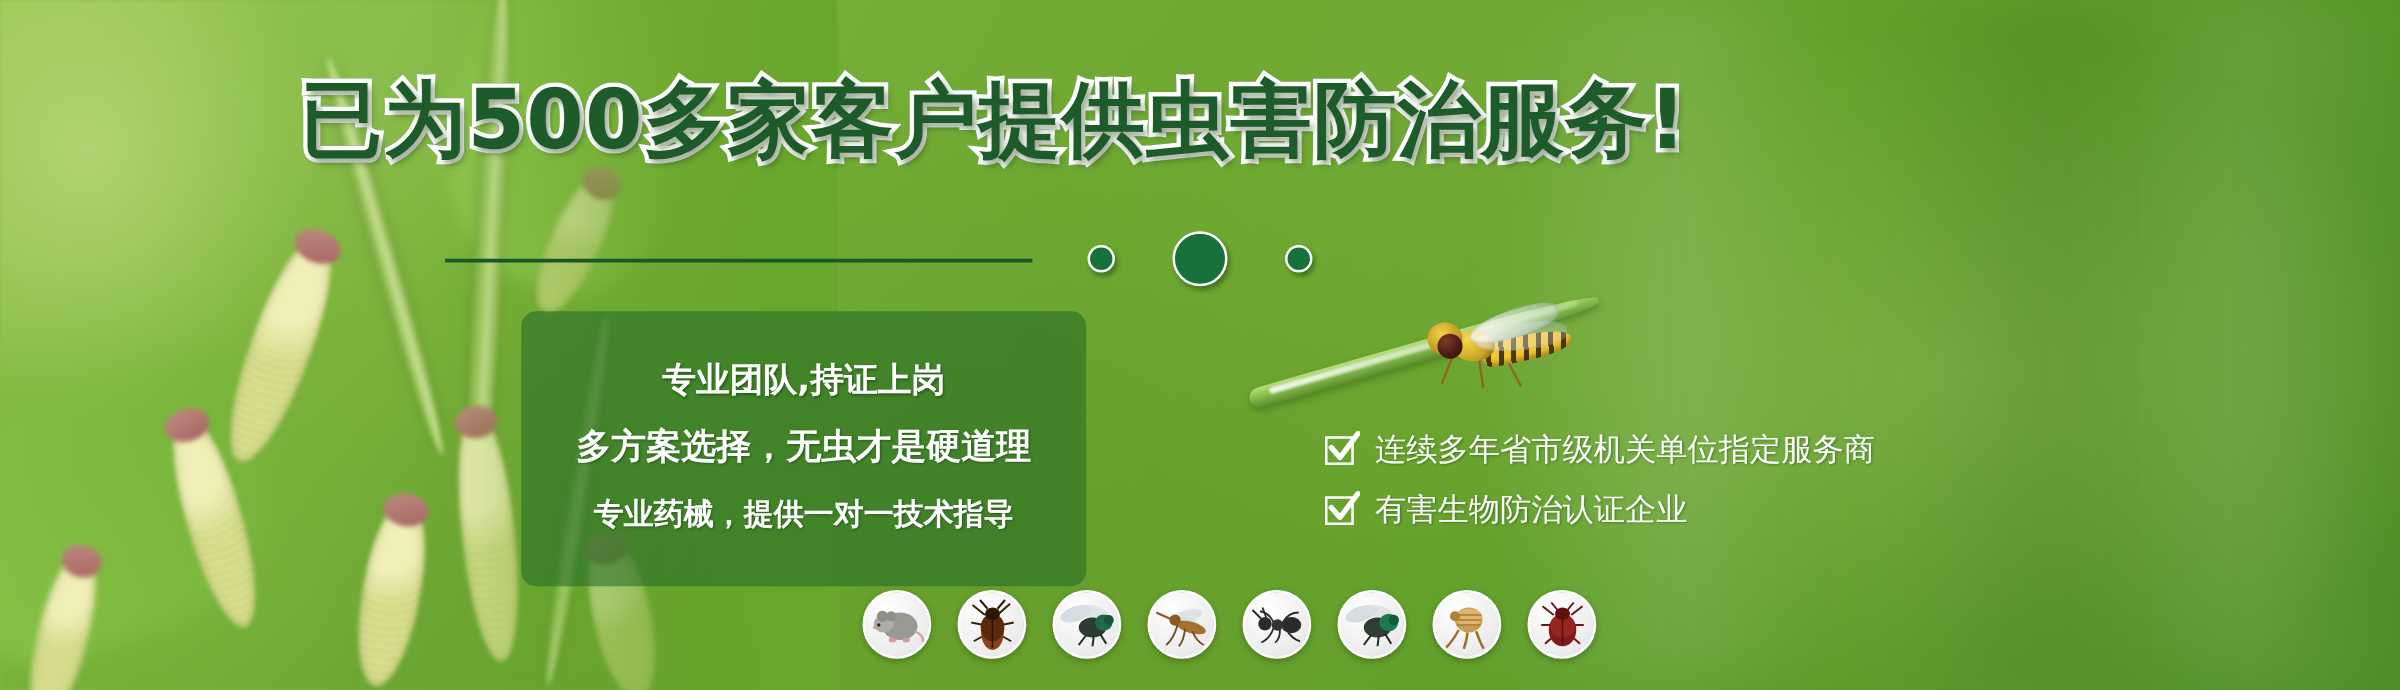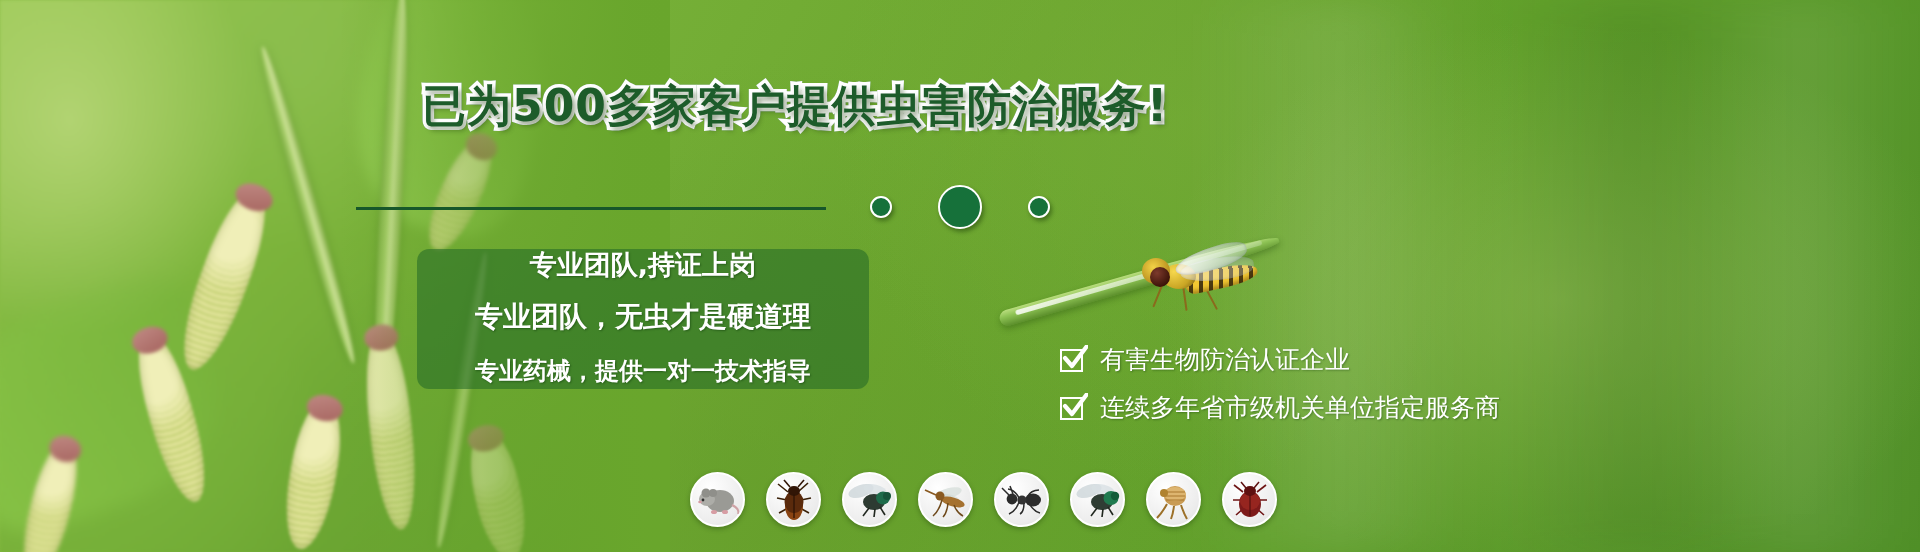--- a/index.html
+++ b/index.html
@@ -86,23 +86,23 @@
     transform:rotate(12deg); filter:blur(7px); border-radius:40% 50% 30% 50%;
   }
   
   .photo-fade {
     position:absolute; left:340px; top:0; width:330px; height:552px;
     background:linear-gradient(90deg, rgba(105,166,44,0) 0%, rgba(105,166,44,.55) 45%, rgba(105,166,44,.97) 88%, #69a62c 100%);
   }
 
   
   #headline {
-    position:absolute; left:300px; top:66px; width:990px; height:80px;
+    position:absolute; left:300px; top:56px; width:990px; height:80px;
     display:flex; align-items:center; justify-content:center;
-    font-size:44px; line-height:78px; font-weight:bold; letter-spacing:1px;
+    font-size:66px; line-height:78px; font-weight:bold; letter-spacing:1px;
     white-space:nowrap;
     font-family:"DejaVu Sans","Liberation Sans",sans-serif;
     color:#1d5c2a;
     -webkit-text-stroke:7px #ffffff;
     paint-order:stroke fill;
     text-shadow:3px 4px 5px rgba(30,60,10,.45);
   }
   #headline .inner {
     background:linear-gradient(180deg,#2f7d3c 0%,#1f6530 35%,#0f4a22 70%,#2a7a39 100%);
     -webkit-background-clip:text; background-clip:text;
@@ -117,21 +117,21 @@
     position:absolute; border-radius:50%;
     background:#16713a; border:2px solid #ffffff;
     box-shadow:2px 3px 4px rgba(20,50,5,.45);
   }
   .dot.d1 { left:870px; top:196px; width:22px; height:22px; }
   .dot.d2 { left:938px; top:185px; width:44px; height:44px; }
   .dot.d3 { left:1028px; top:196px; width:22px; height:22px; }
 
   
   #panel {
-    position:absolute; left:417px; top:249px; width:452px; height:140px;
+    position:absolute; left:417px; top:249px; width:452px; height:220px;
     background:rgba(32,104,38,.55);
     border-radius:12px;
     display:flex; flex-direction:column; align-items:center; justify-content:center;
     gap:4px;
   }
   #panel .line {
     color:#ffffff; font-weight:bold; white-space:nowrap;
     font-family:"DejaVu Sans","Liberation Sans",sans-serif;
     text-shadow:1px 1px 2px rgba(0,40,0,.4);
   }
@@ -262,21 +262,21 @@
     <span class="inner">已为500多家客户提供虫害防治服务!</span>
   </div>
 
   <div id="rule"></div>
   <span class="dot d1"></span>
   <span class="dot d2"></span>
   <span class="dot d3"></span>
 
   <div id="panel">
     <div class="line l1">专业团队,持证上岗</div>
-    <div class="line l2">专业团队，无虫才是硬道理</div>
+    <div class="line l2">多方案选择，无虫才是硬道理</div>
     <div class="line l3">专业药械，提供一对一技术指导</div>
   </div>
 
   <div id="fly-scene">
     <div class="blade"></div>
     <div class="fly">
       <span class="leg g1"></span>
         <span class="leg g2"></span>
         <span class="leg g3"></span>
       <span class="abdomen"></span>
@@ -290,30 +290,30 @@
   </div>
 
   <div id="checks">
     <div class="check-item">
       <span class="check-box">
         <span class="sq"></span>
         <svg class="tick" viewBox="0 0 26 26" aria-hidden="true">
           <path d="M3 13 L10 21 L25 1" fill="none" stroke="#ffffff" stroke-width="4.2" stroke-linecap="round" stroke-linejoin="round"></path>
         </svg>
       </span>
-      <span class="check-label">有害生物防治认证企业</span>
+      <span class="check-label">连续多年省市级机关单位指定服务商</span>
     </div>
     <div class="check-item">
       <span class="check-box">
         <span class="sq"></span>
         <svg class="tick" viewBox="0 0 26 26" aria-hidden="true">
           <path d="M3 13 L10 21 L25 1" fill="none" stroke="#ffffff" stroke-width="4.2" stroke-linecap="round" stroke-linejoin="round"></path>
         </svg>
       </span>
-      <span class="check-label">连续多年省市级机关单位指定服务商</span>
+      <span class="check-label">有害生物防治认证企业</span>
     </div>
   </div>
 
   <div id="pests">
 
     <div class="pest">
       <svg width="44" height="34" viewBox="0 0 44 34">
         <ellipse cx="24" cy="18" rx="14" ry="11" fill="#9a9a95"></ellipse>
         <ellipse cx="11" cy="16" rx="8" ry="7" fill="#adada8"></ellipse>
         <circle cx="10" cy="10" r="4.5" fill="#8f8f8a"></circle>

